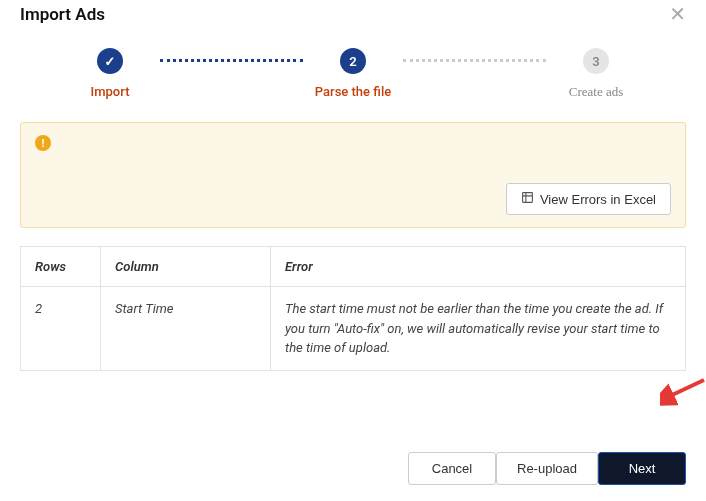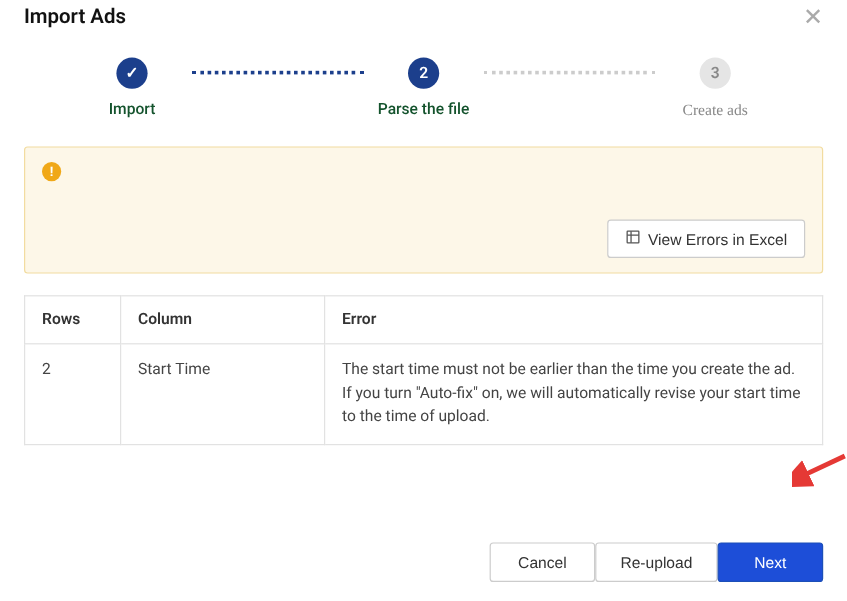--- a/index.html
+++ b/index.html
@@ -22,21 +22,21 @@
     .step { display: flex; flex-direction: column; align-items: center; width: 100px; }
     .step-circle {
       width: 26px; height: 26px; border-radius: 50%;
       display: flex; align-items: center; justify-content: center;
       font-size: 13px; font-weight: 600; color: #fff;
       margin-bottom: 10px;
     }
     .step-circle.done { background: #1c3f8c; }
     .step-circle.active { background: #1c3f8c; }
     .step-circle.pending { background: #e5e5e5; color: #888; }
-    .step-label { font-size: 13px; color: #14532d; font-weight: 500; }
+    .step-label { font-size: 13px; color: #c2410c; font-weight: 500; }
     .step.pending .step-label { color: #888; font-family: Liberation Serif, serif; }
     .dots {
       flex: 1; margin-top: 11px;
       border-top: 3px dotted #1c3f8c;
     }
     .dots.pending { border-top-color: #ccc; }
 
     .warning-box {
       border: 1px solid #f2dca0;
       background: #fdf7e8;
@@ -52,21 +52,21 @@
       font-size: 11px; font-weight: 700;
     }
     .warning-msg { color: #555; font-size: 13px; }
     .warning-actions { display: flex; justify-content: flex-end; }
     .excel-btn {
       border: 1px solid #ccc; background: #fff; border-radius: 3px;
       padding: 7px 14px; font-size: 13px; color: #333; cursor: pointer;
       display: inline-flex; align-items: center; gap: 6px; margin-top: 20px;
     }
 
-    .errors-table { width: 100%; border-collapse: collapse; border: 1px solid #e2e2e2; }
+    .errors-table { width: 100%; border-collapse: collapse; border: 1px solid #e2e2e2; font-style: italic; }
     .errors-table th, .errors-table td {
       border: 1px solid #e2e2e2; padding: 12px 14px; text-align: left;
       vertical-align: top; font-size: 13px;
     }
     .errors-table th { background: #fff; font-weight: 600; color: #333; }
     .errors-table td { color: #444; line-height: 1.5; }
     .col-rows { width: 80px; }
     .col-column { width: 170px; }
 
     .autofix-box {
@@ -92,21 +92,21 @@
     .arrow-svg { position: absolute; right: 0px; top: 374px; }
 
     .footer {
       position: absolute; bottom: 16px; right: 20px;
       display: flex; 
     }
     .btn {
       border-radius: 3px; padding: 8px 20px; font-size: 13px; cursor: pointer;
       border: 1px solid #ccc; background: #fff; color: #333; min-width: 88px;
     }
-    .btn.primary { background: #1d4ed8; border-color: #1c4fb8; color: #fff; }
+    .btn.primary { background: #0f172a; border-color: #1c4fb8; color: #fff; }
   </style>
 </head>
 <body>
 
 <div class="dialog">
   <div class="header">
     <div class="title">Import Ads</div>
     <div class="close-btn">✕</div>
   </div>
 

